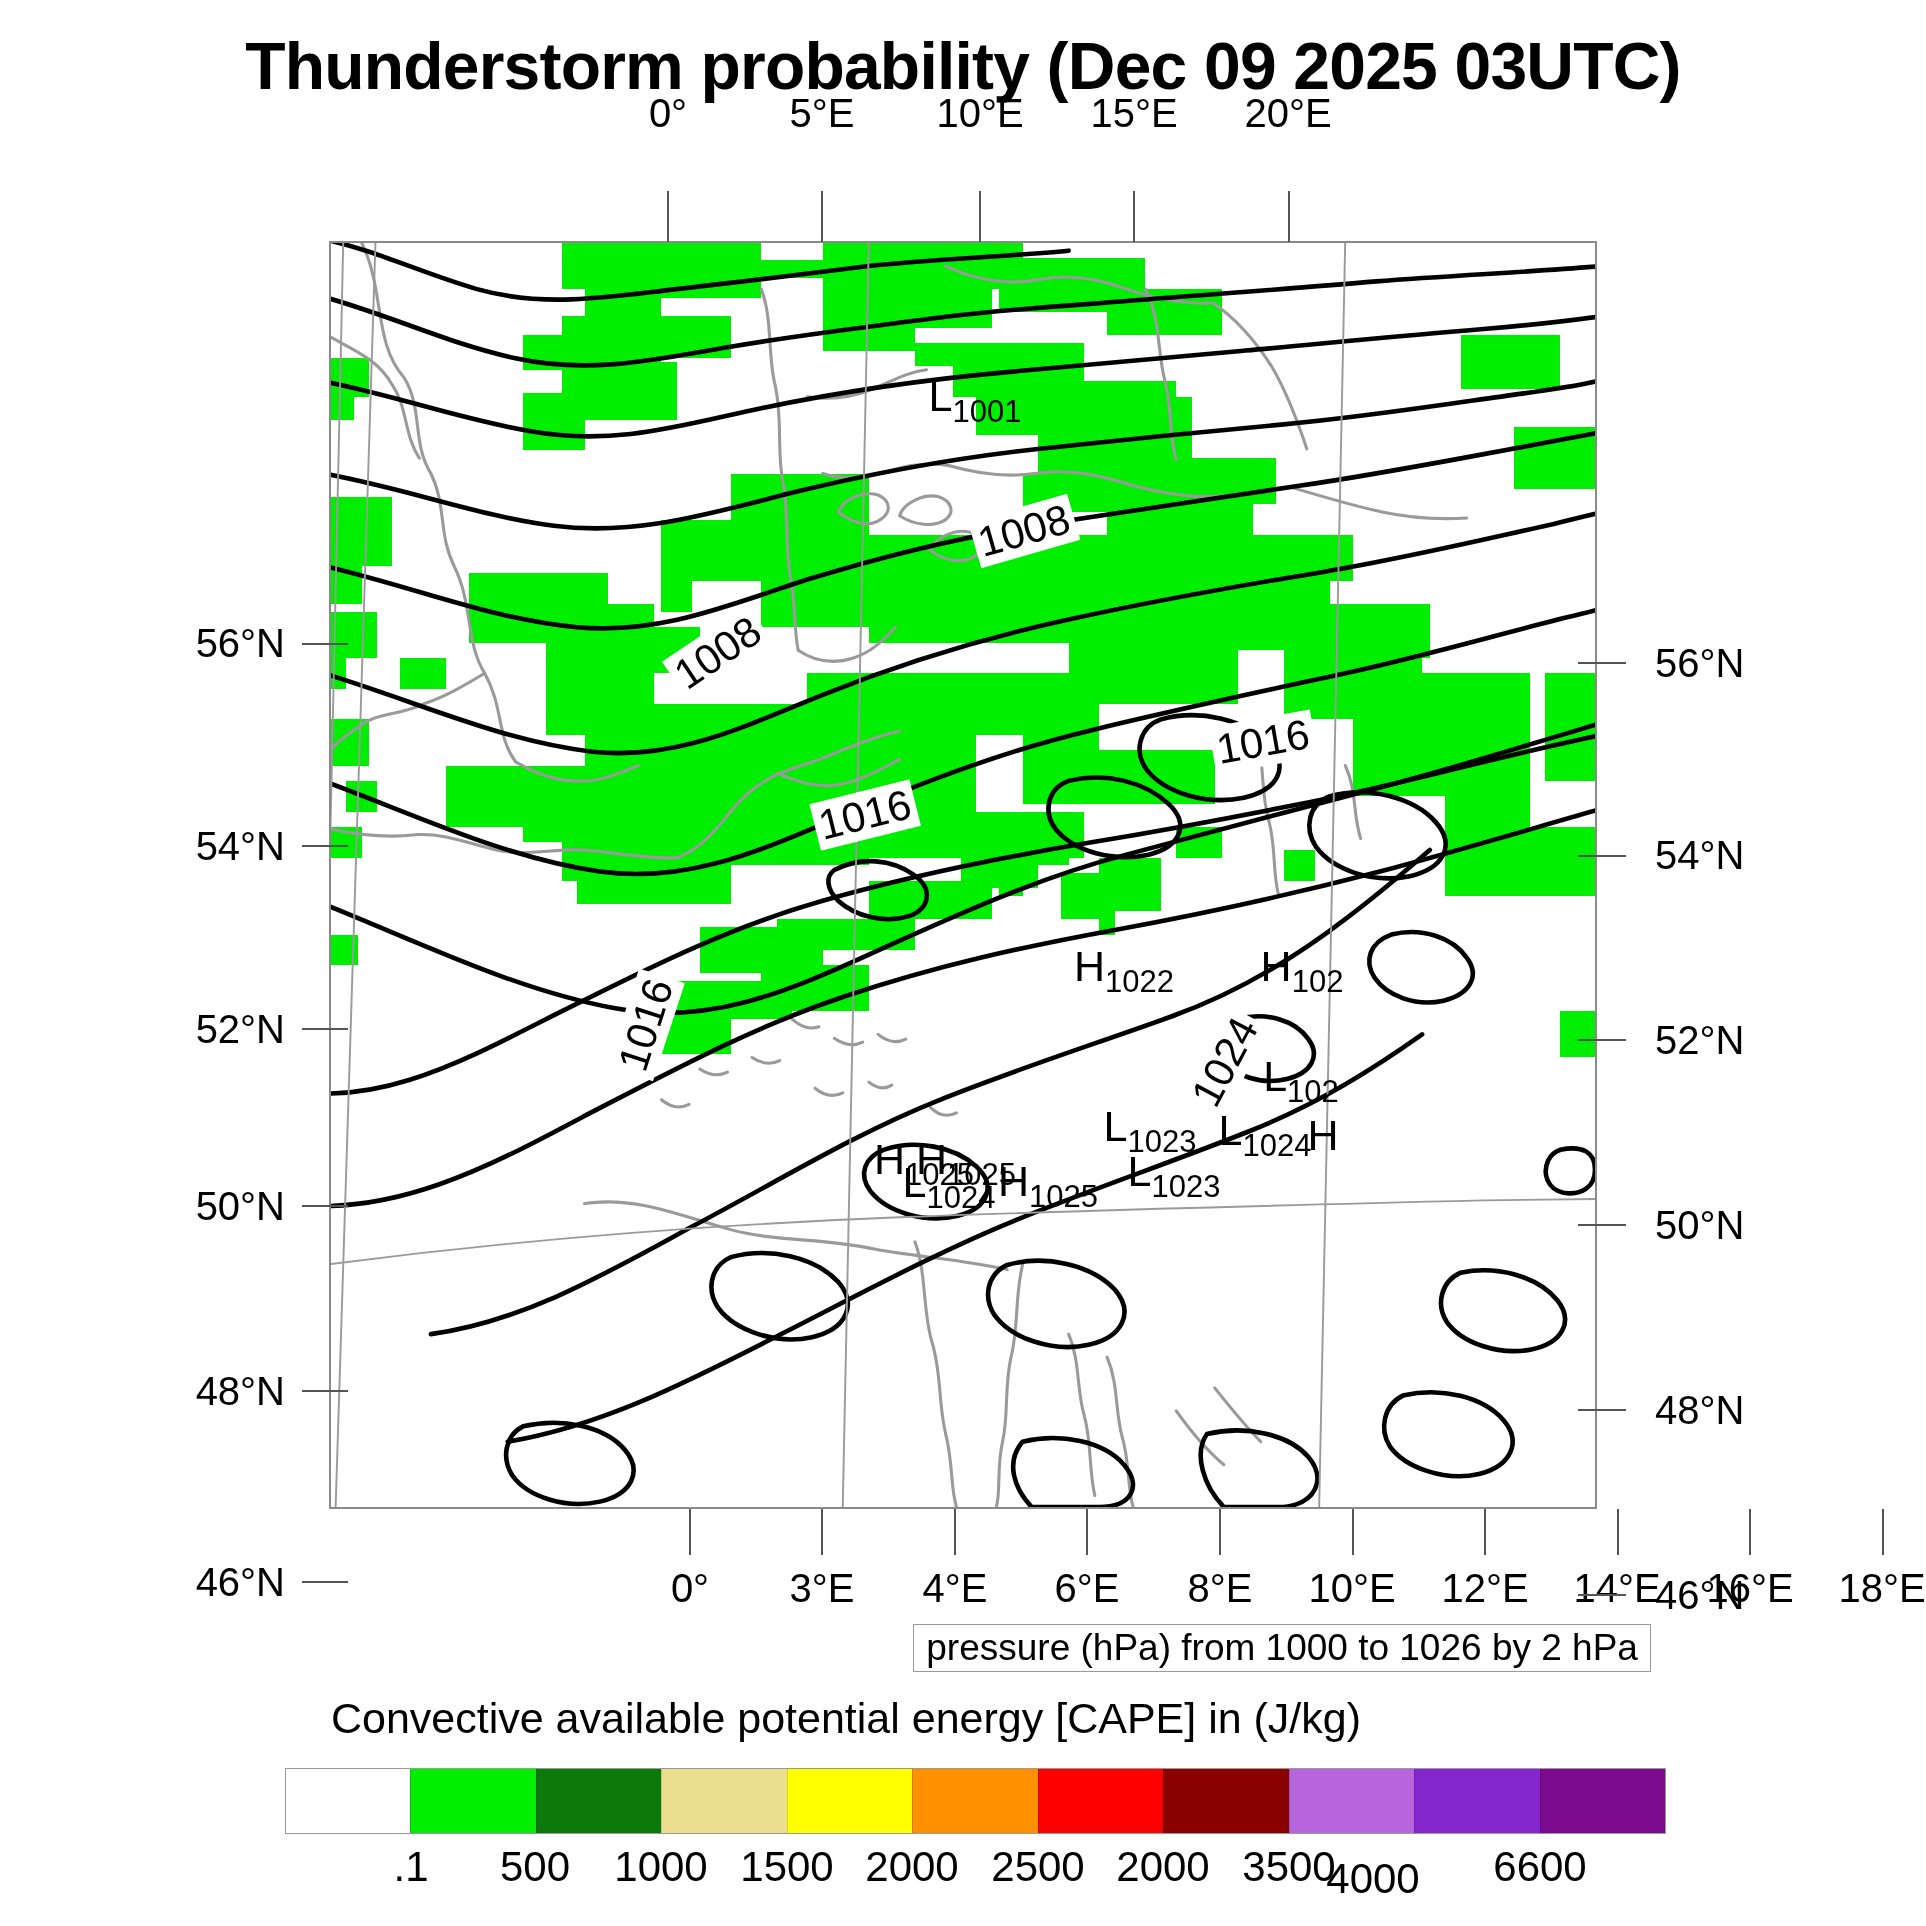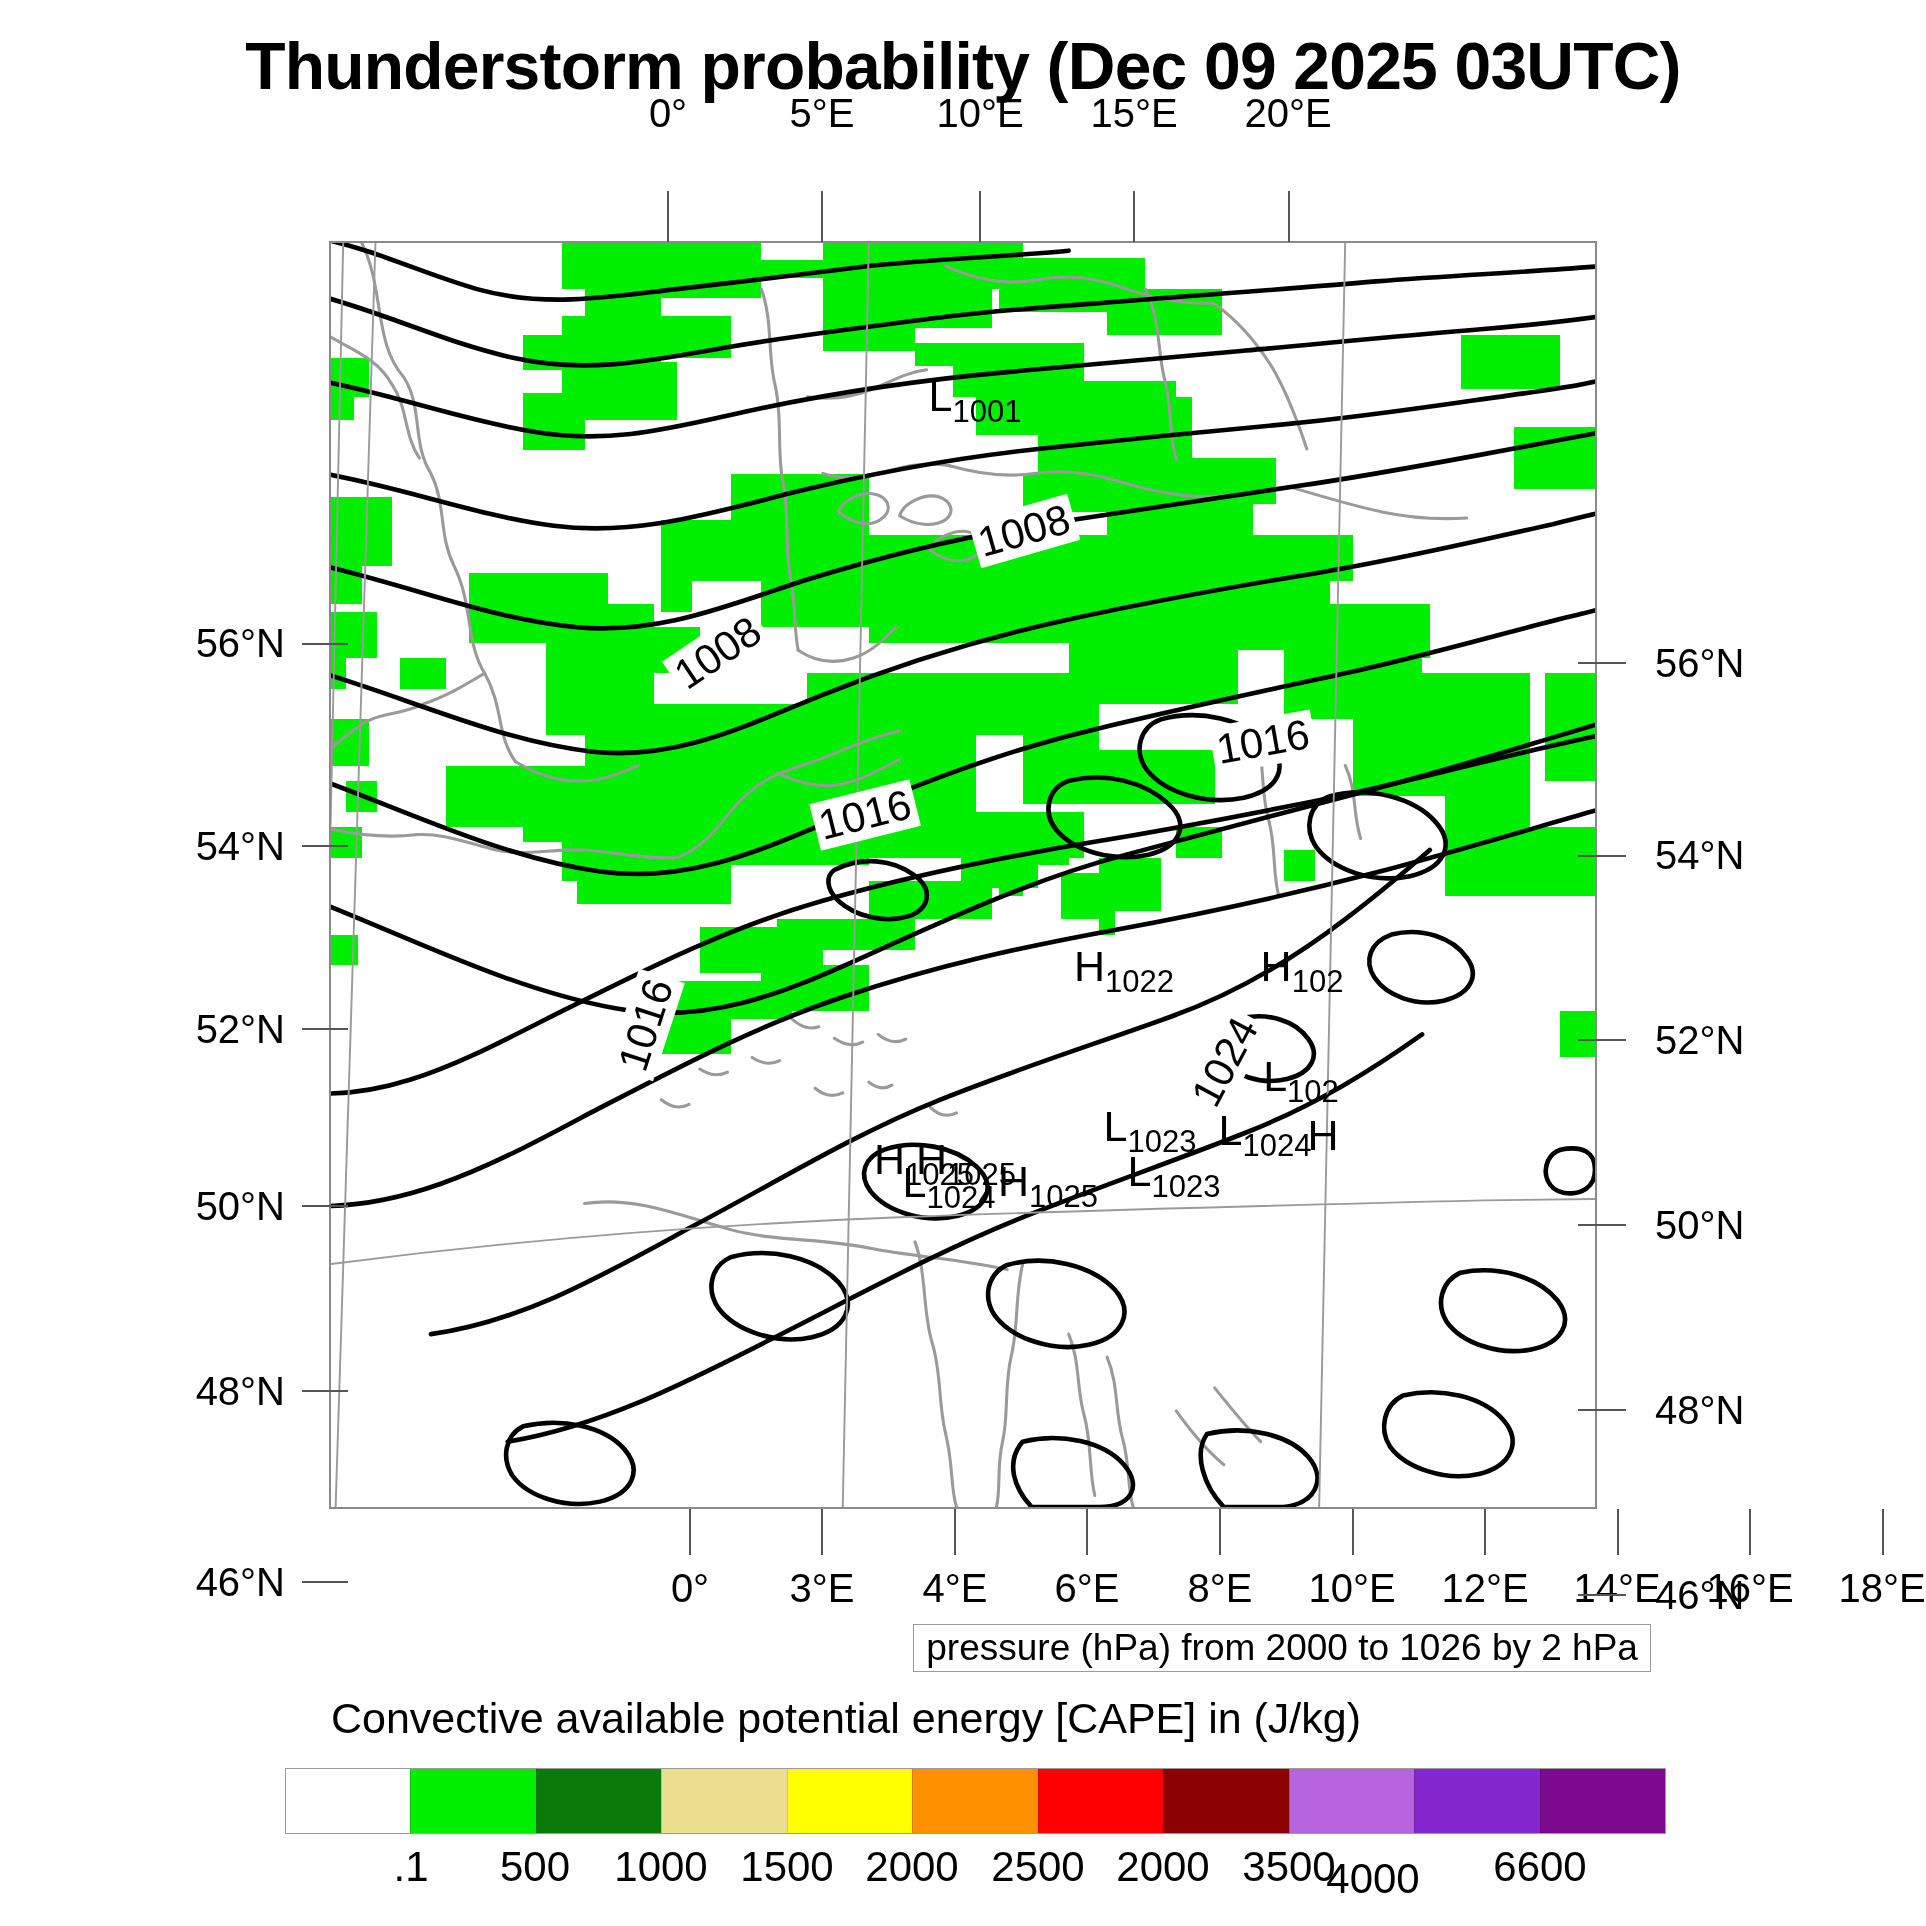--- a/index.html
+++ b/index.html
@@ -338,21 +338,21 @@
     <div style="position: absolute; left: 936px; top: 894px; transform: translate(-50%, -50%); white-space: nowrap;"><span class="hl">L</span><span class="hlsub" style="vertical-align: -0.35em;">1024</span></div>
     <div style="position: absolute; left: 994px; top: 899px; transform: translate(-50%, -50%); white-space: nowrap;"><span class="hl">H</span><span class="hlsub" style="vertical-align: -0.35em;"></span></div>
     <div style="position: absolute; left: 845px; top: 935px; transform: translate(-50%, -50%); white-space: nowrap;"><span class="hl">L</span><span class="hlsub" style="vertical-align: -0.35em;">1023</span></div>
     <div style="position: absolute; left: 595px; top: 923px; transform: translate(-50%, -50%); white-space: nowrap;"><span class="hl">H</span><span class="hlsub" style="vertical-align: -0.35em;">1025</span></div>
     <div style="position: absolute; left: 637px; top: 923px; transform: translate(-50%, -50%); white-space: nowrap;"><span class="hl">H</span><span class="hlsub" style="vertical-align: -0.35em;">1025</span></div>
     <div style="position: absolute; left: 620px; top: 946px; transform: translate(-50%, -50%); white-space: nowrap;"><span class="hl">L</span><span class="hlsub" style="vertical-align: -0.35em;">1024</span></div>
     <div style="position: absolute; left: 719px; top: 945px; transform: translate(-50%, -50%); white-space: nowrap;"><span class="hl">H</span><span class="hlsub" style="vertical-align: -0.35em;">1025</span></div>
   </div>
 
 <div id="preslegend">
-  <span>pressure (hPa) from 2000 to 1026 by 2 hPa</span>
+  <span>pressure (hPa) from 1000 to 1026 by 2 hPa</span>
 </div>
 
 <div id="capecap">Convective available potential energy [CAPE] in (J/kg)</div>
 
 <div id="cbar">
     <div style="background: rgb(255, 255, 255);"></div>
     <div style="background: rgb(0, 238, 0); border-left: 0.8px solid rgba(0, 0, 0, 0.15);"></div>
     <div style="background: rgb(11, 122, 11); border-left: 0.8px solid rgba(0, 0, 0, 0.15);"></div>
     <div style="background: rgb(235, 223, 143); border-left: 0.8px solid rgba(0, 0, 0, 0.15);"></div>
     <div style="background: rgb(255, 255, 0); border-left: 0.8px solid rgba(0, 0, 0, 0.15);"></div>

